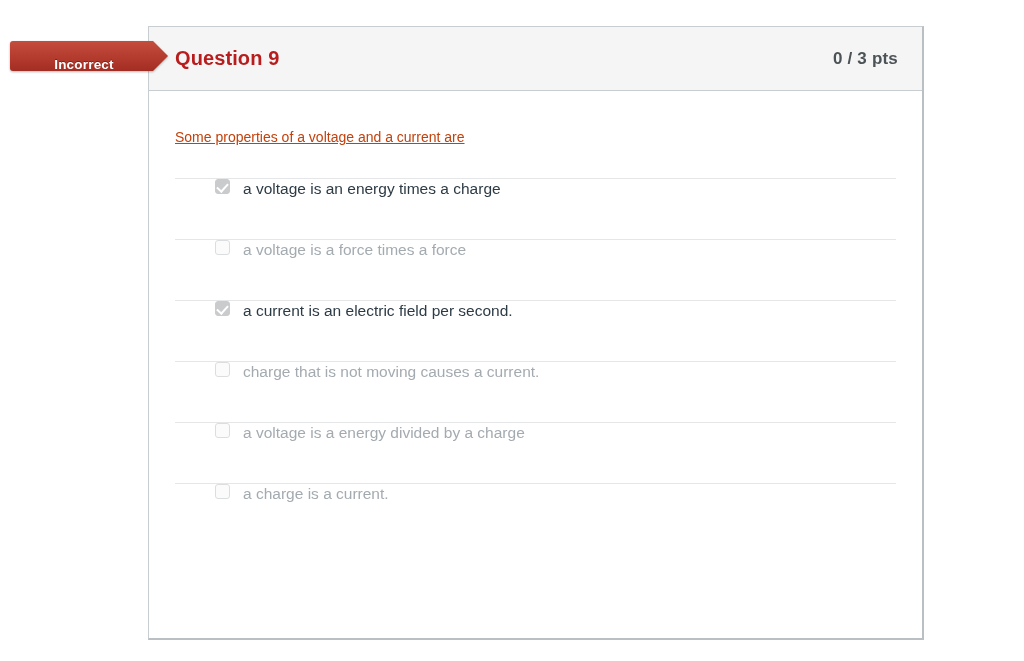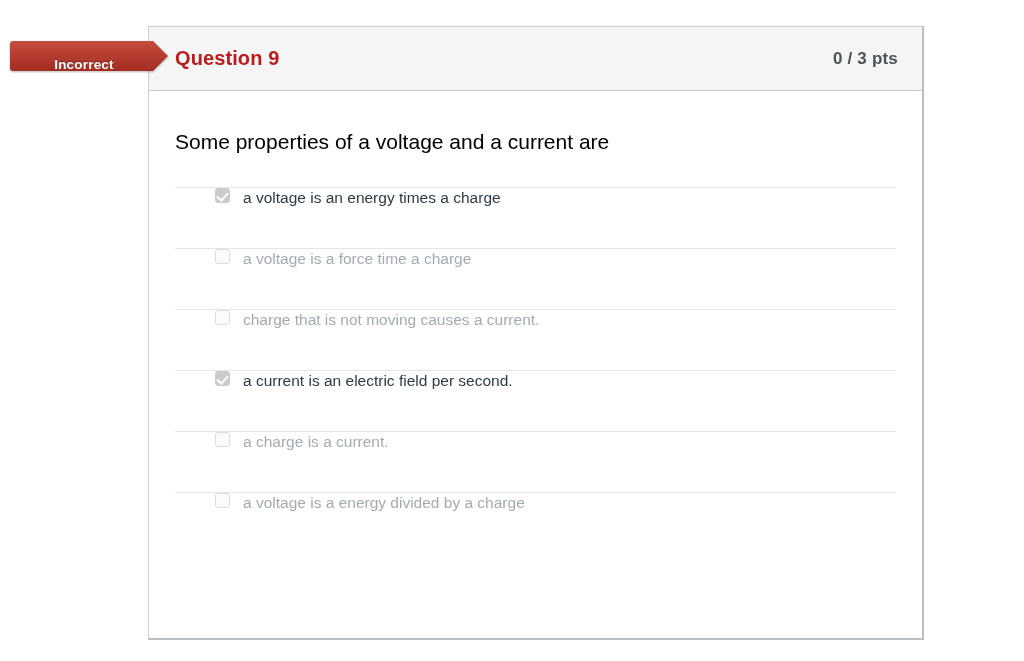--- a/index.html
+++ b/index.html
@@ -56,24 +56,25 @@
     font-weight: bold;
     color: #4c5356;
     letter-spacing: 0.2px;
   }
 
   .question-body {
     padding: 0;
   }
 
   .question-text {
-    font-size: 21px;
-    color: #000000;
+    font-size: 14px;
+    color: #c2410c;
     padding: 37px 26px 0 26px;
     line-height: 1.35;
+    text-decoration: underline;
   }
 
   
   .answers {
     margin: 31px 26px 0 26px;
     border-top: 1px solid #e4e6e8;
   }
 
   .answer-row {
     display: flex;
@@ -188,41 +189,41 @@
 
       <div class="answer-row selected">
         <span class="checkbox checked">
             <span class="tick"></span>
           </span>
         <span class="answer-label">a voltage is an energy times a charge</span>
       </div>
 
       <div class="answer-row dim">
         <span class="checkbox unchecked"></span>
-        <span class="answer-label">a voltage is a force time a charge</span>
-      </div>
-
-      <div class="answer-row dim">
-        <span class="checkbox unchecked"></span>
-        <span class="answer-label">charge that is not moving causes a current.</span>
+        <span class="answer-label">a voltage is a force times a force</span>
       </div>
 
       <div class="answer-row selected">
         <span class="checkbox checked">
             <span class="tick"></span>
           </span>
         <span class="answer-label">a current is an electric field per second.</span>
       </div>
 
       <div class="answer-row dim">
         <span class="checkbox unchecked"></span>
+        <span class="answer-label">charge that is not moving causes a current.</span>
+      </div>
+
+      <div class="answer-row dim">
+        <span class="checkbox unchecked"></span>
+        <span class="answer-label">a voltage is a energy divided by a charge</span>
+      </div>
+
+      <div class="answer-row dim">
+        <span class="checkbox unchecked"></span>
         <span class="answer-label">a charge is a current.</span>
-      </div>
-
-      <div class="answer-row dim">
-        <span class="checkbox unchecked"></span>
-        <span class="answer-label">a voltage is a energy divided by a charge</span>
       </div>
 
 
     </div>
   </div>
 </div>
 
 </body></html>

